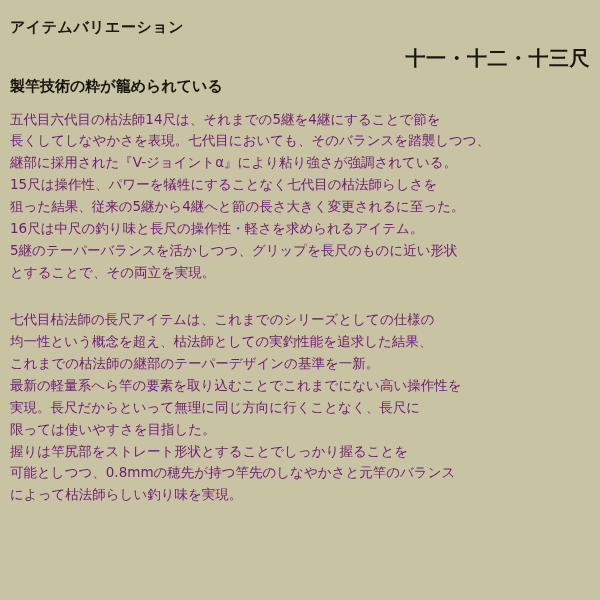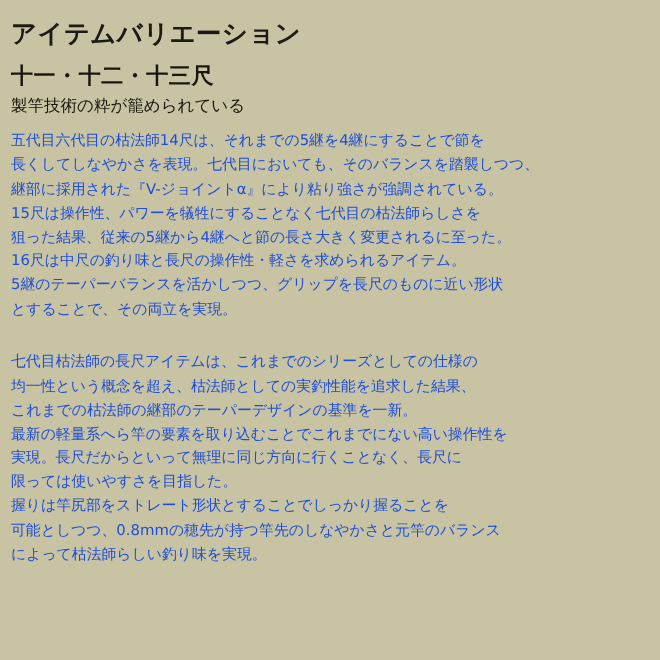--- a/index.html
+++ b/index.html
@@ -15,48 +15,49 @@
   }
   #page {
     position: relative;
     width: 600px;
     height: 600px;
     background: #c8c3a2;
     box-sizing: border-box;
     padding: 18px 10px 10px 10px;
   }
   .title {
-    font-size: 23px;
+    font-size: 15px;
     font-weight: bold;
     color: #1a1a17;
     letter-spacing: 0.5px;
     line-height: 1.2;
     margin: 0 0 10px 0;
   }
   .section {
     margin-bottom: 4px;
   }
   .section-heading {
     font-size: 20px;
     font-weight: bold;
     color: #17170f;
     line-height: 1.25;
     margin: 0 0 6px 0;
     letter-spacing: 0.5px;
+    text-align: right;
   }
   .section-sub {
     font-size: 15px;
-    font-weight: normal;
+    font-weight: bold;
     color: #17170f;
     line-height: 1.3;
     margin: 0 0 12px 0;
   }
   .body-text {
     font-size: 13.5px;
-    color: #1d4ed8;
+    color: #701a75;
     line-height: 1.62;
     margin: 0;
     white-space: pre-line;
   }
   .gap {
     height: 22px;
   }
 </style>
 </head>
 <body>

